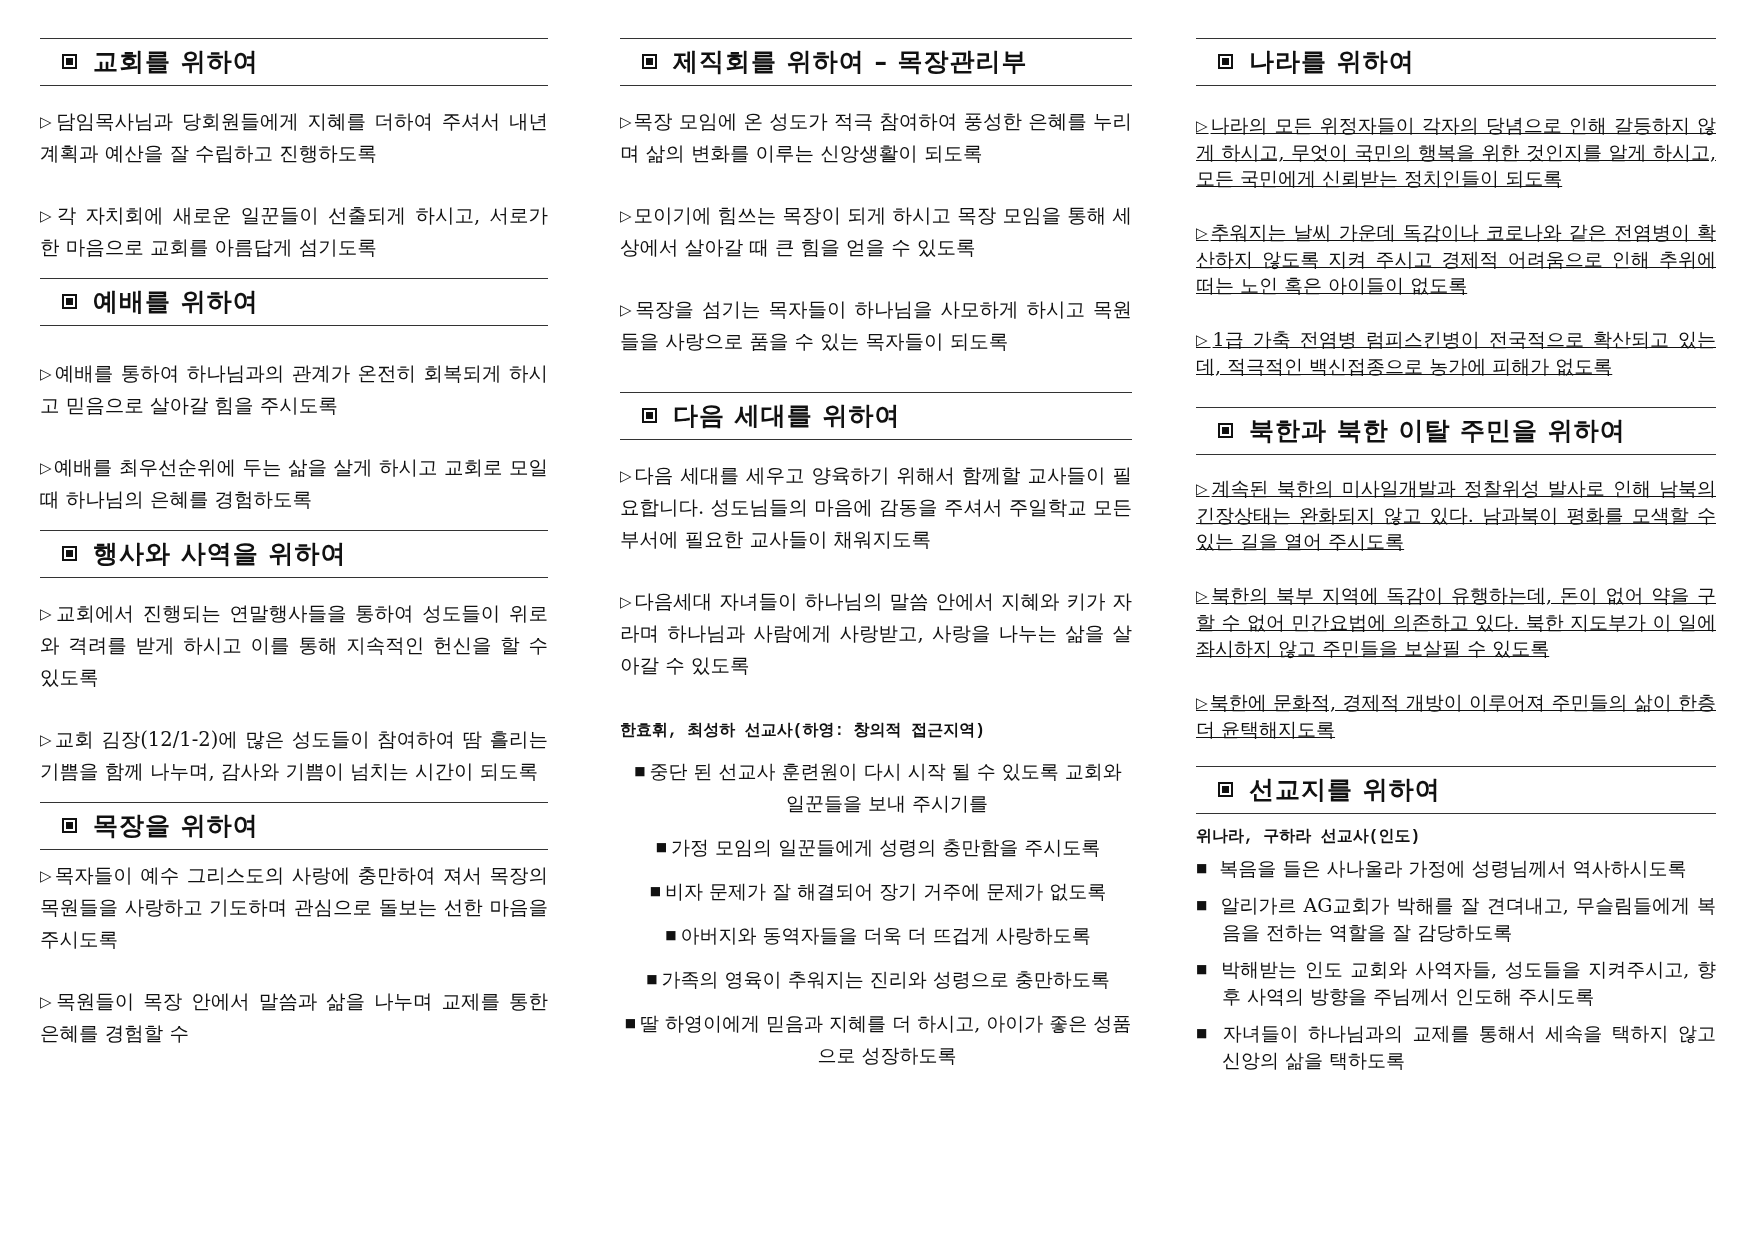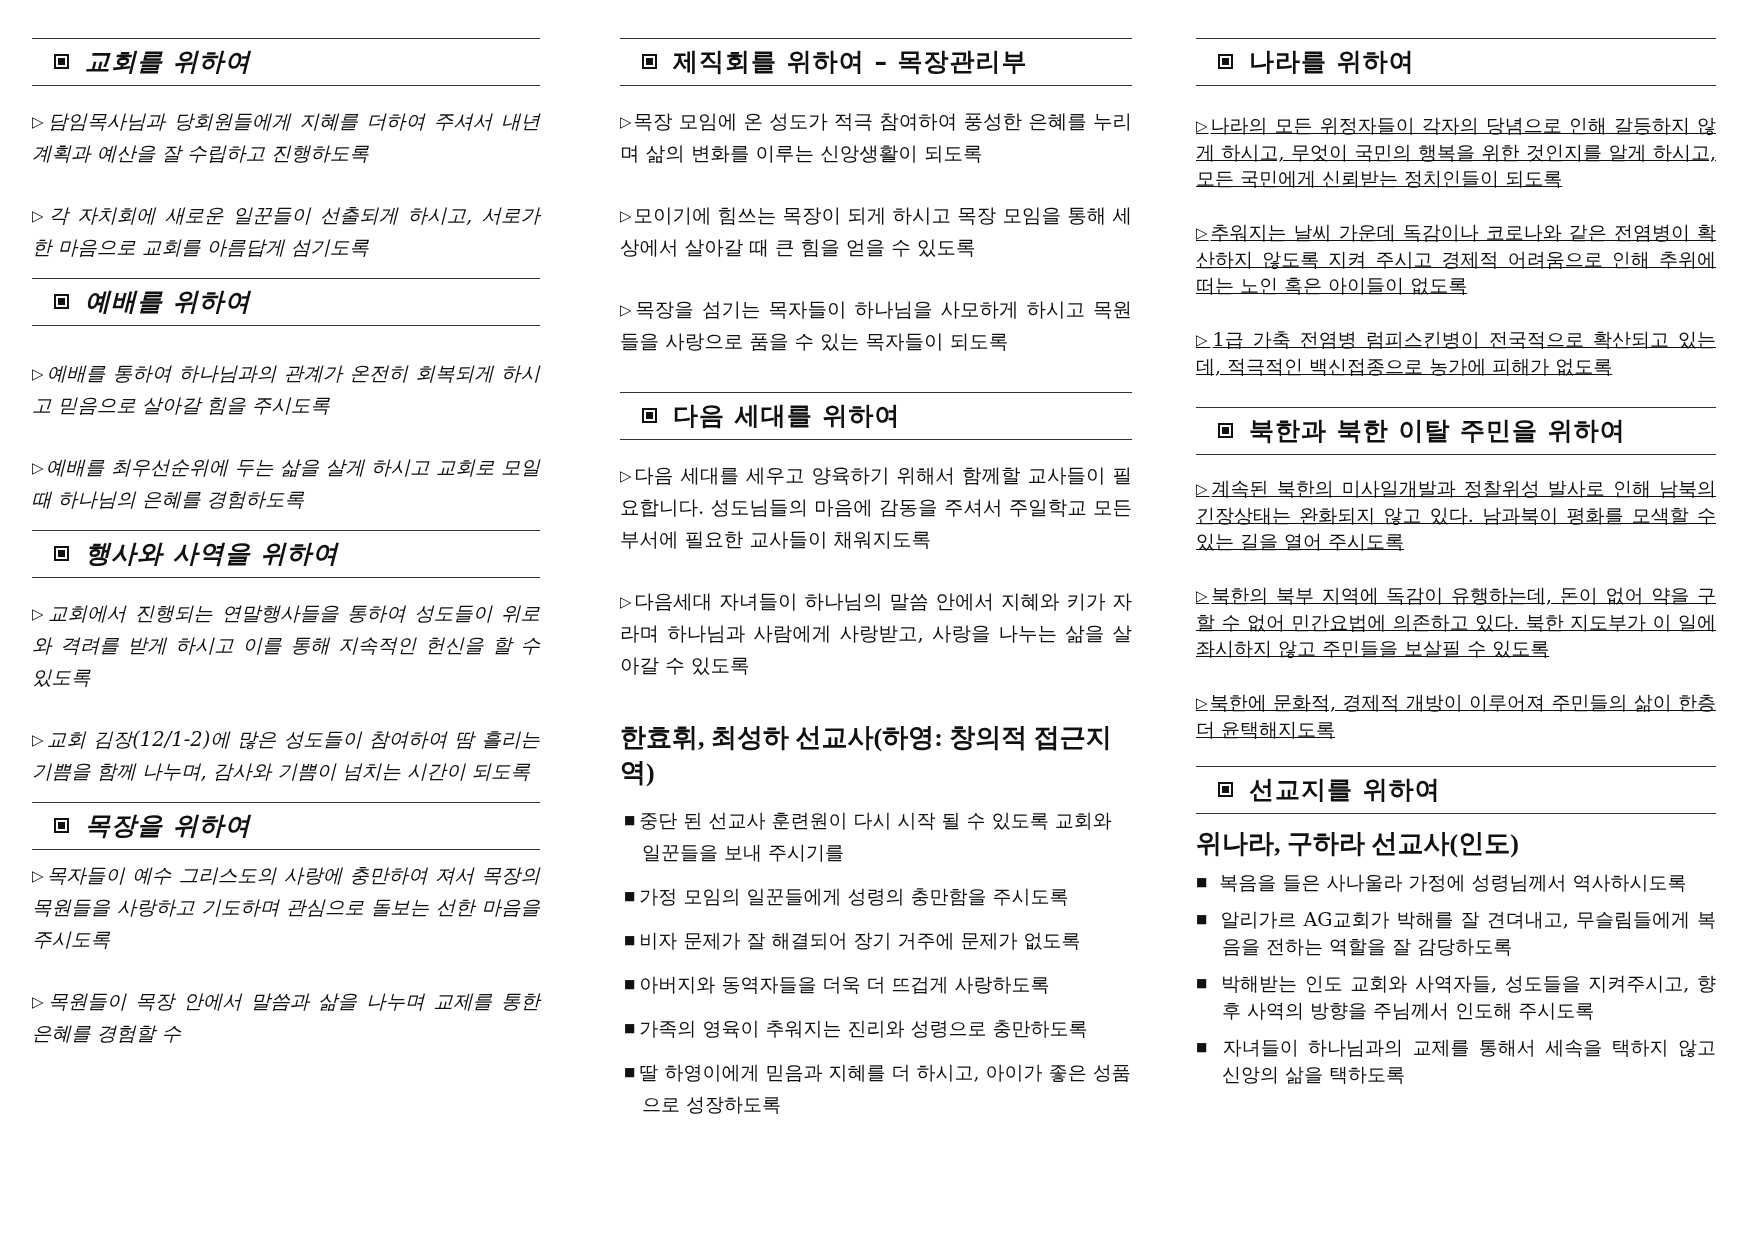--- a/index.html
+++ b/index.html
@@ -2,21 +2,21 @@
 <html><head>
 <meta charset="utf-8">
 <style>
   html, body { margin: 0; padding: 0; background: #ffffff; }
   body {
     width: 1752px; height: 1239px; position: relative; overflow: hidden;
     font-family: "DejaVu Sans", "Liberation Sans", sans-serif;
     color: #111;
   }
   .col { position: absolute; top: 38px; }
-  .col1 { left: 32px; width: 508px; font-style: italic; }
+  .col1 { left: 40px; width: 508px; }
   .col2 { left: 620px; width: 512px; }
   .col3 { left: 1196px; width: 520px; }
 
   .sec-head {
     border-top: 1.5px solid #333;
     border-bottom: 1.5px solid #333;
     padding: 6px 0 7px 22px;
     font-weight: bold;
     font-size: 25px;
     letter-spacing: 1px;
@@ -31,27 +31,28 @@
     content: ""; position: absolute; left: 2px; top: 2px; right: 2px; bottom: 2px; background: #111;
   }
   .item {
     font-family: "DejaVu Serif", "Liberation Serif", serif;
     font-size: 19.5px; line-height: 32px; text-align: justify;
     margin-bottom: 30px;
   }
   .item.tight { font-size: 19px; line-height: 26px; margin-bottom: 28px; text-decoration: underline; }
   .tri { font-size: 15px; margin-right: 2px; vertical-align: 1px; }
   .sub-title {
-    font-family: Liberation Serif, serif;
-    font-weight: bold; font-size: 26px; margin: 4px 0 14px 0;
+    font-family: Liberation Mono, monospace;
+    font-weight: bold; font-size: 16px; margin: 4px 0 14px 0;
   }
   .bullet {
     font-family: "DejaVu Serif", "Liberation Serif", serif;
     font-size: 19px; line-height: 32px; padding-left: 22px; text-indent: -18px;
     margin-bottom: 12px;
+    text-align: center;
   }
   .bullet .sq { font-size: 12px; vertical-align: 3px; margin-right: 4px; }
   .bullet.wide { line-height: 27px; padding-left: 26px; text-indent: -26px; margin-bottom: 10px; text-align: justify; margin-top: 8px; }
   .bullet.wide .sq { margin-right: 12px; }
 </style>
 </head>
 <body>
 
 <div class="col col1">
   <div class="sec-head">

